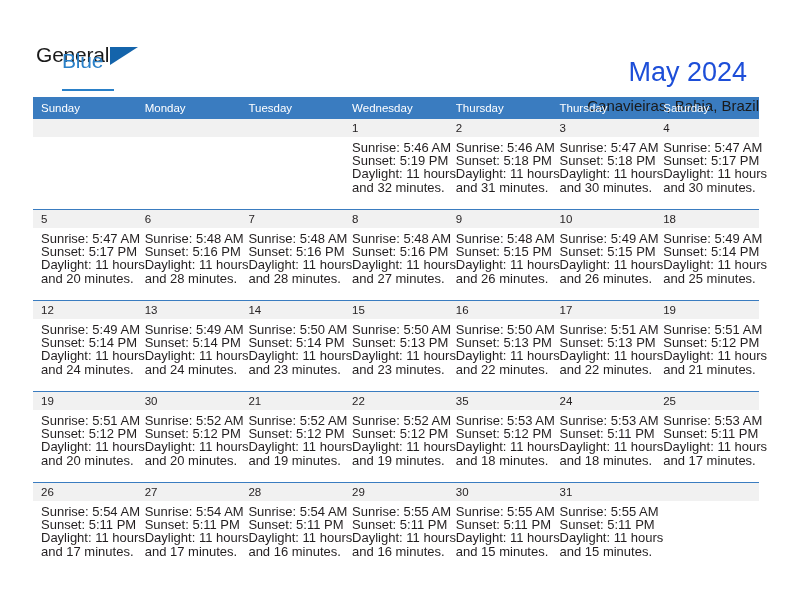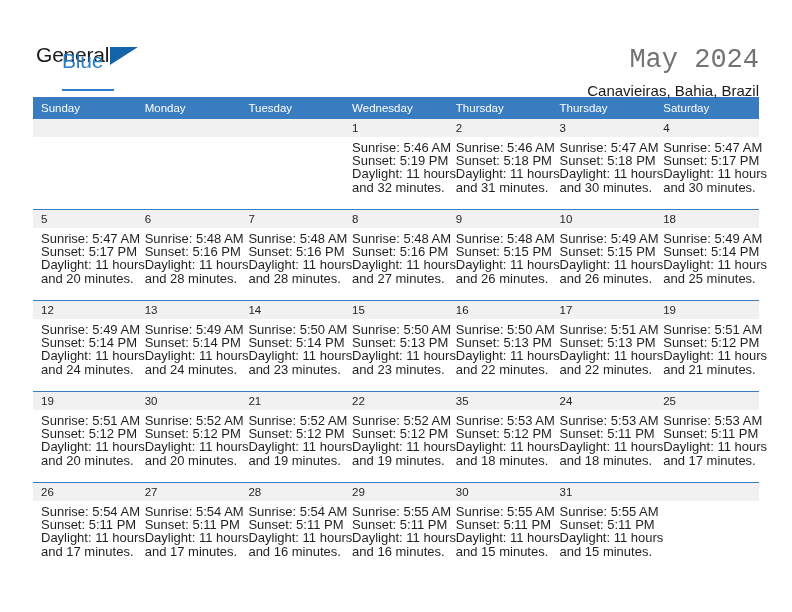--- a/index.html
+++ b/index.html
@@ -73,25 +73,24 @@
     height: 2px;
     background: #2a80c8;
   }
 
   .titleblock {
     text-align: right;
     padding-top: 2px;
   }
   .cal-title {
     font-size: 27px;
-    color: #737373;
+    color: #1d4ed8;
     line-height: 1.05;
     font-weight: normal;
-    margin: 0;
-    font-family: Liberation Mono, monospace;
+    margin: 12px;
   }
   .cal-subtitle {
     font-size: 15px;
     color: #1a1a1a;
     margin: 9px 0 0 0;
     line-height: 1;
   }
 
   
   .calendar {

